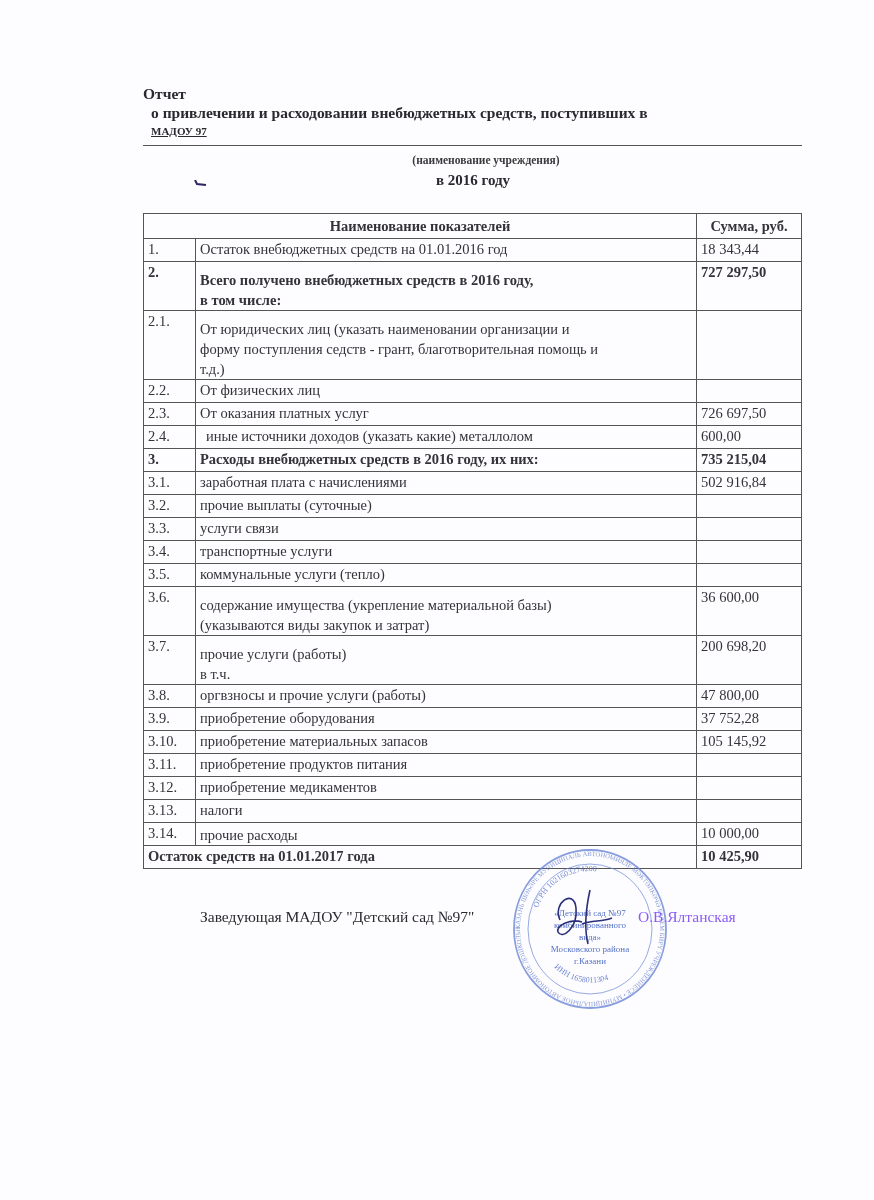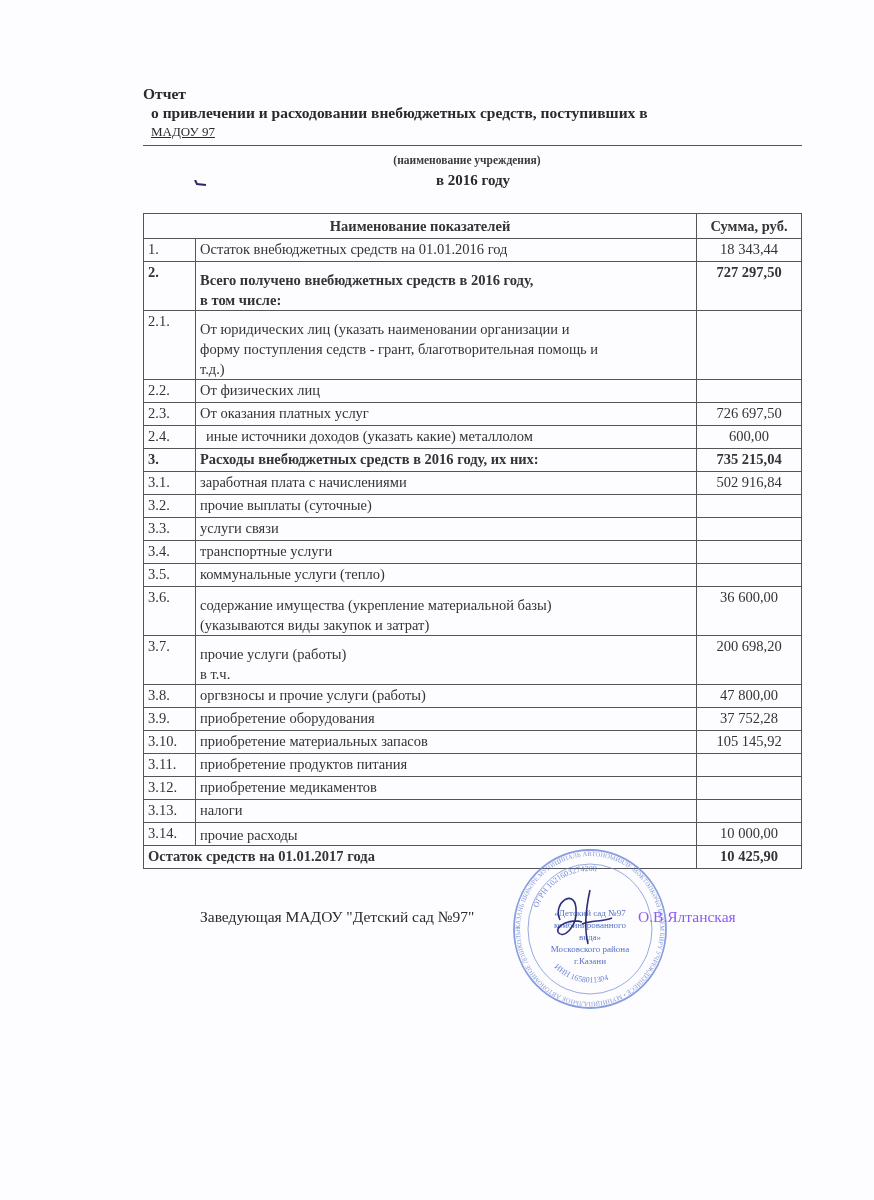--- a/index.html
+++ b/index.html
@@ -4,36 +4,36 @@
 <style>
   html, body { margin: 0; padding: 0; }
   body {
     width: 874px; height: 1200px; background: #fdfcfe;
     font-family: "Liberation Serif", "DejaVu Serif", serif;
     color: #2a2a2e; position: relative; overflow: hidden;
   }
   .title-block { position: absolute; left: 143px; width: 660px; top: 84px; }
   .title1 { font-weight: bold; font-size: 15.5px; line-height: 19px; }
   .title2 { font-weight: bold; font-size: 15.5px; line-height: 19px; margin-left: 8px; }
-  .title3 { font-weight: normal; font-size: 13px; line-height: 19px; text-decoration: underline; margin-left: 8px; }
+  .title3 { font-weight: bold; font-size: 11px; line-height: 19px; text-decoration: underline; margin-left: 8px; }
   .rule { position: absolute; left: 143px; width: 659px; top: 145px; border-top: 1.3px solid #555; }
-  .inst-caption { position: absolute; left: 137px; width: 660px; top: 154px; text-align: center; font-size: 11.5px; font-weight: bold; color: #3a3a3e; }
+  .inst-caption { position: absolute; left: 156px; width: 660px; top: 154px; text-align: center; font-size: 11.5px; font-weight: bold; color: #3a3a3e; }
   .year { position: absolute; left: 143px; width: 660px; top: 172px; text-align: center; font-size: 15px; font-weight: bold; }
   .ink-mark { position: absolute; left: 194px; top: 180px; width: 14px; height: 6px; }
 
   table.report {
     position: absolute; left: 143px; top: 213px; width: 659px;
     border-collapse: collapse; font-size: 14.5px; color: #333338;
   }
   table.report td, table.report th {
     border: 1px solid #555; padding: 0 4px; vertical-align: top; height: 22px; line-height: 20px;
   }
   table.report th { font-weight: bold; text-align: center; padding-top: 2px; margin-top: 8px; }
   td.num { width: 43px; padding-left: 2px; }
-  td.amt { width: 96px; text-align: center; vertical-align: bottom; padding-right: 4px; margin-top: 42px; }
+  td.amt { width: 96px; text-align: left; vertical-align: bottom; padding-right: 4px; margin-top: 42px; }
   th.amt-h { width: 96px; text-align: right; font-weight: normal; vertical-align: bottom; padding-right: 4px; }
   td.desc { padding-left: 5px; }
   tr.bold td { font-weight: bold; }
   tr.tall td.desc { padding-top: 8px; }
   tr.tall td.num { padding-top: 0; }
   .indent { padding-left: 10px !important; margin-top: 32px; }
 
   .signature-line { position: absolute; left: 200px; top: 908px; font-size: 15.5px; color: #2a2a2e; }
   .signature-name { position: absolute; left: 638px; top: 908px; font-size: 15.5px; color: #8b5cf6; }
   .stamp { position: absolute; left: 512px; top: 848px; width: 156px; height: 162px; }

